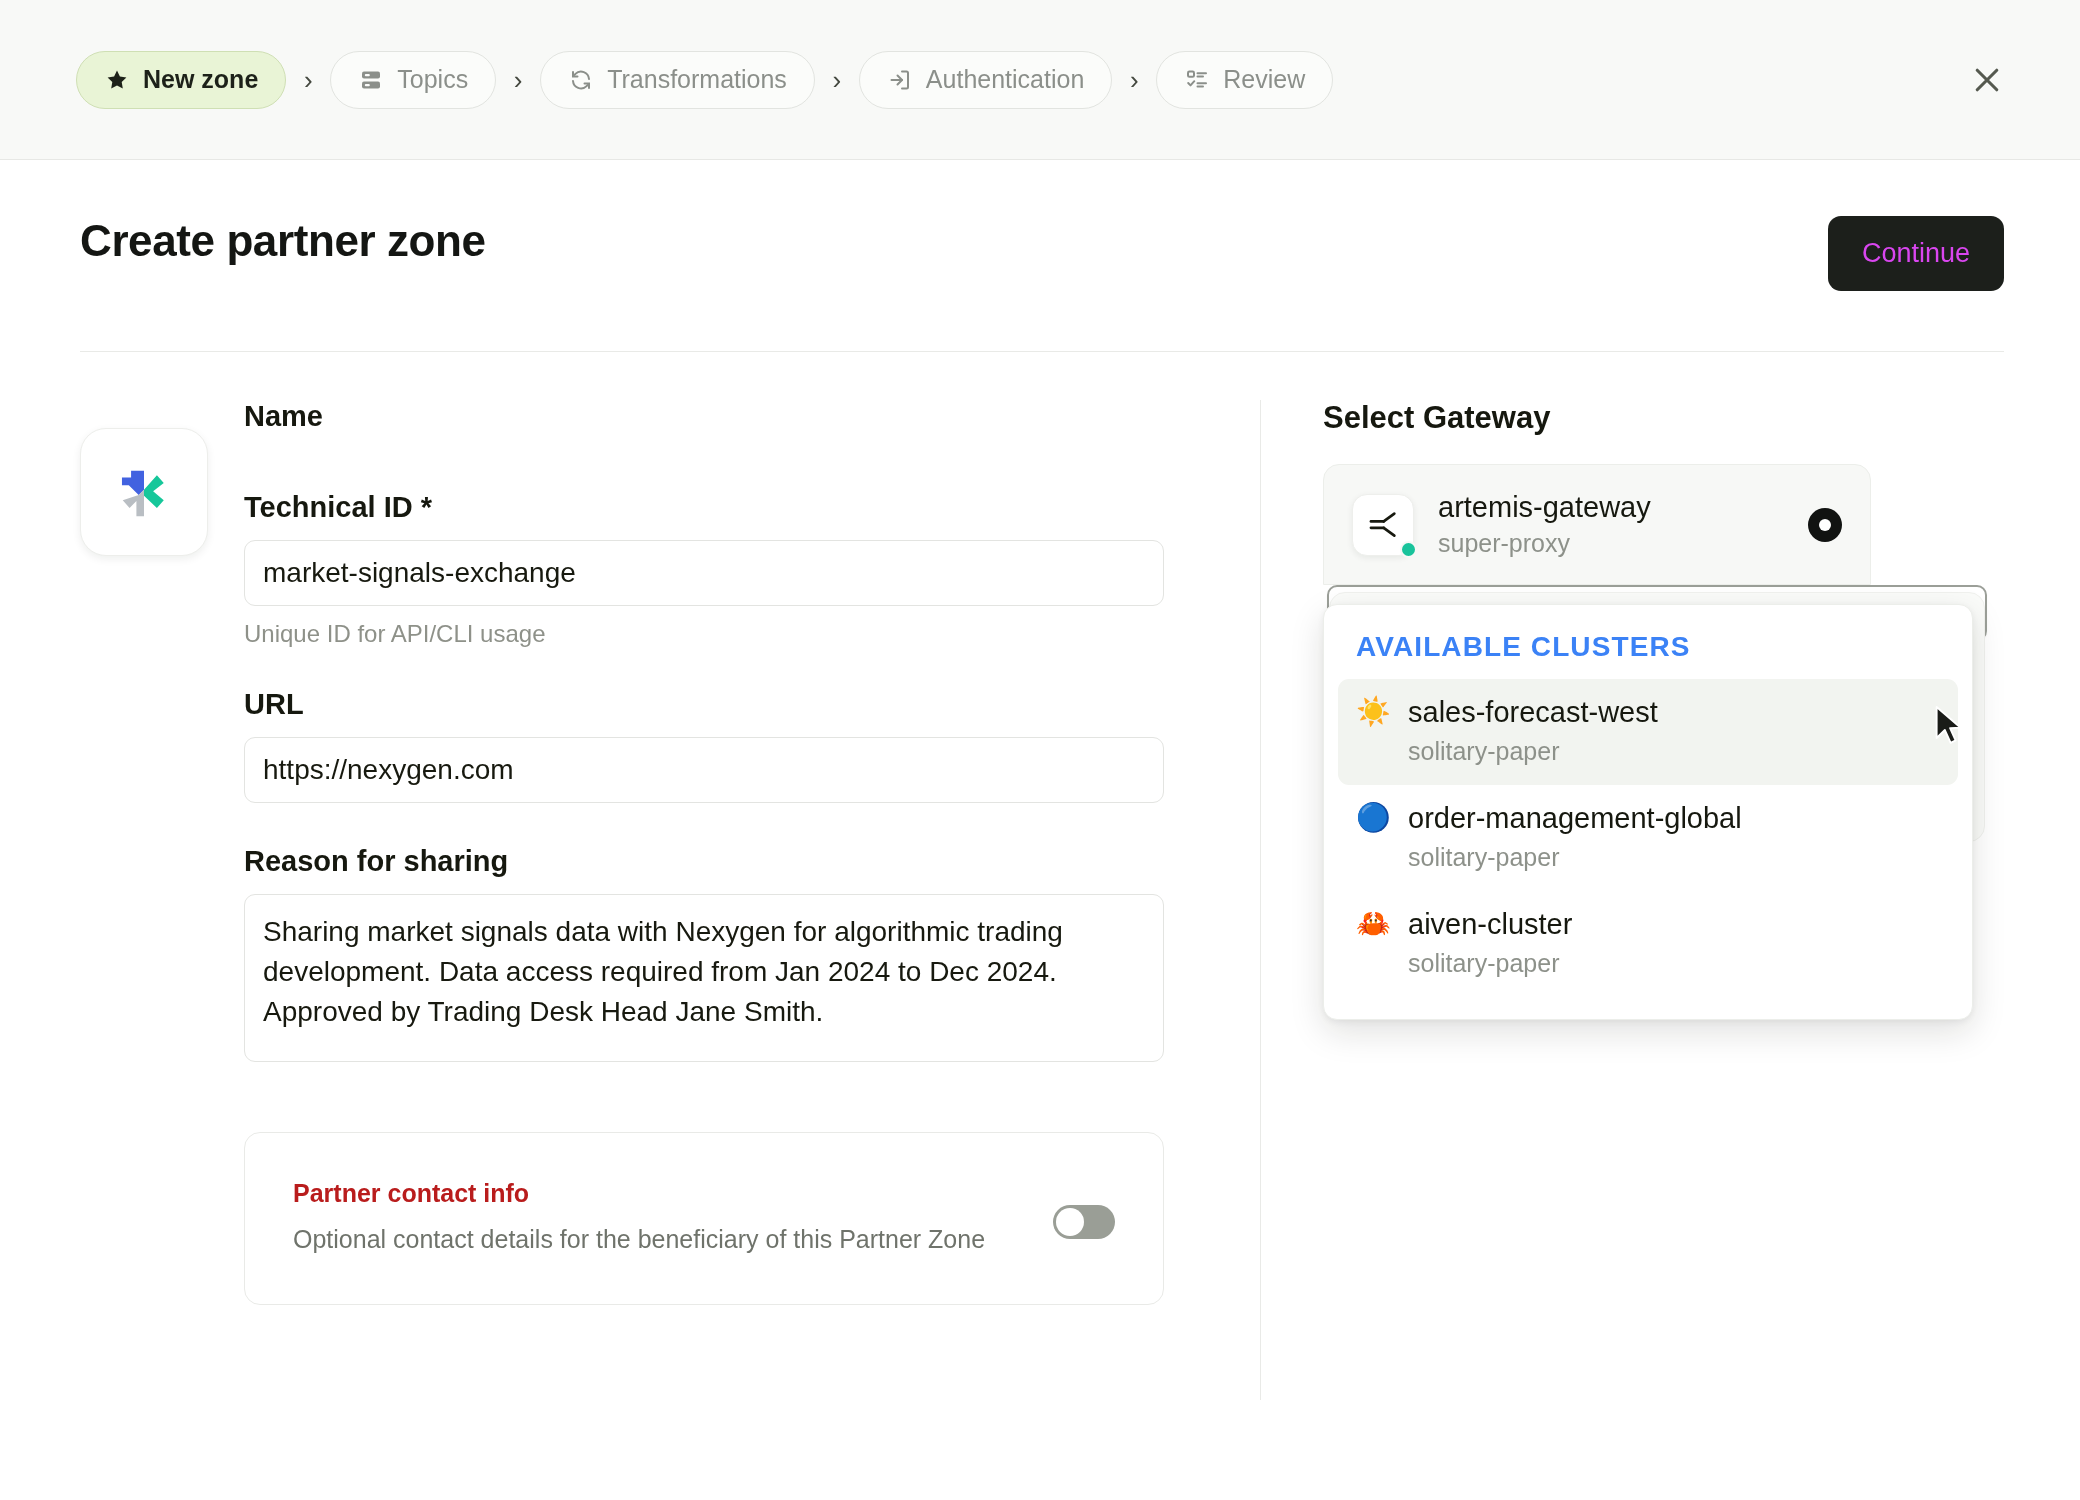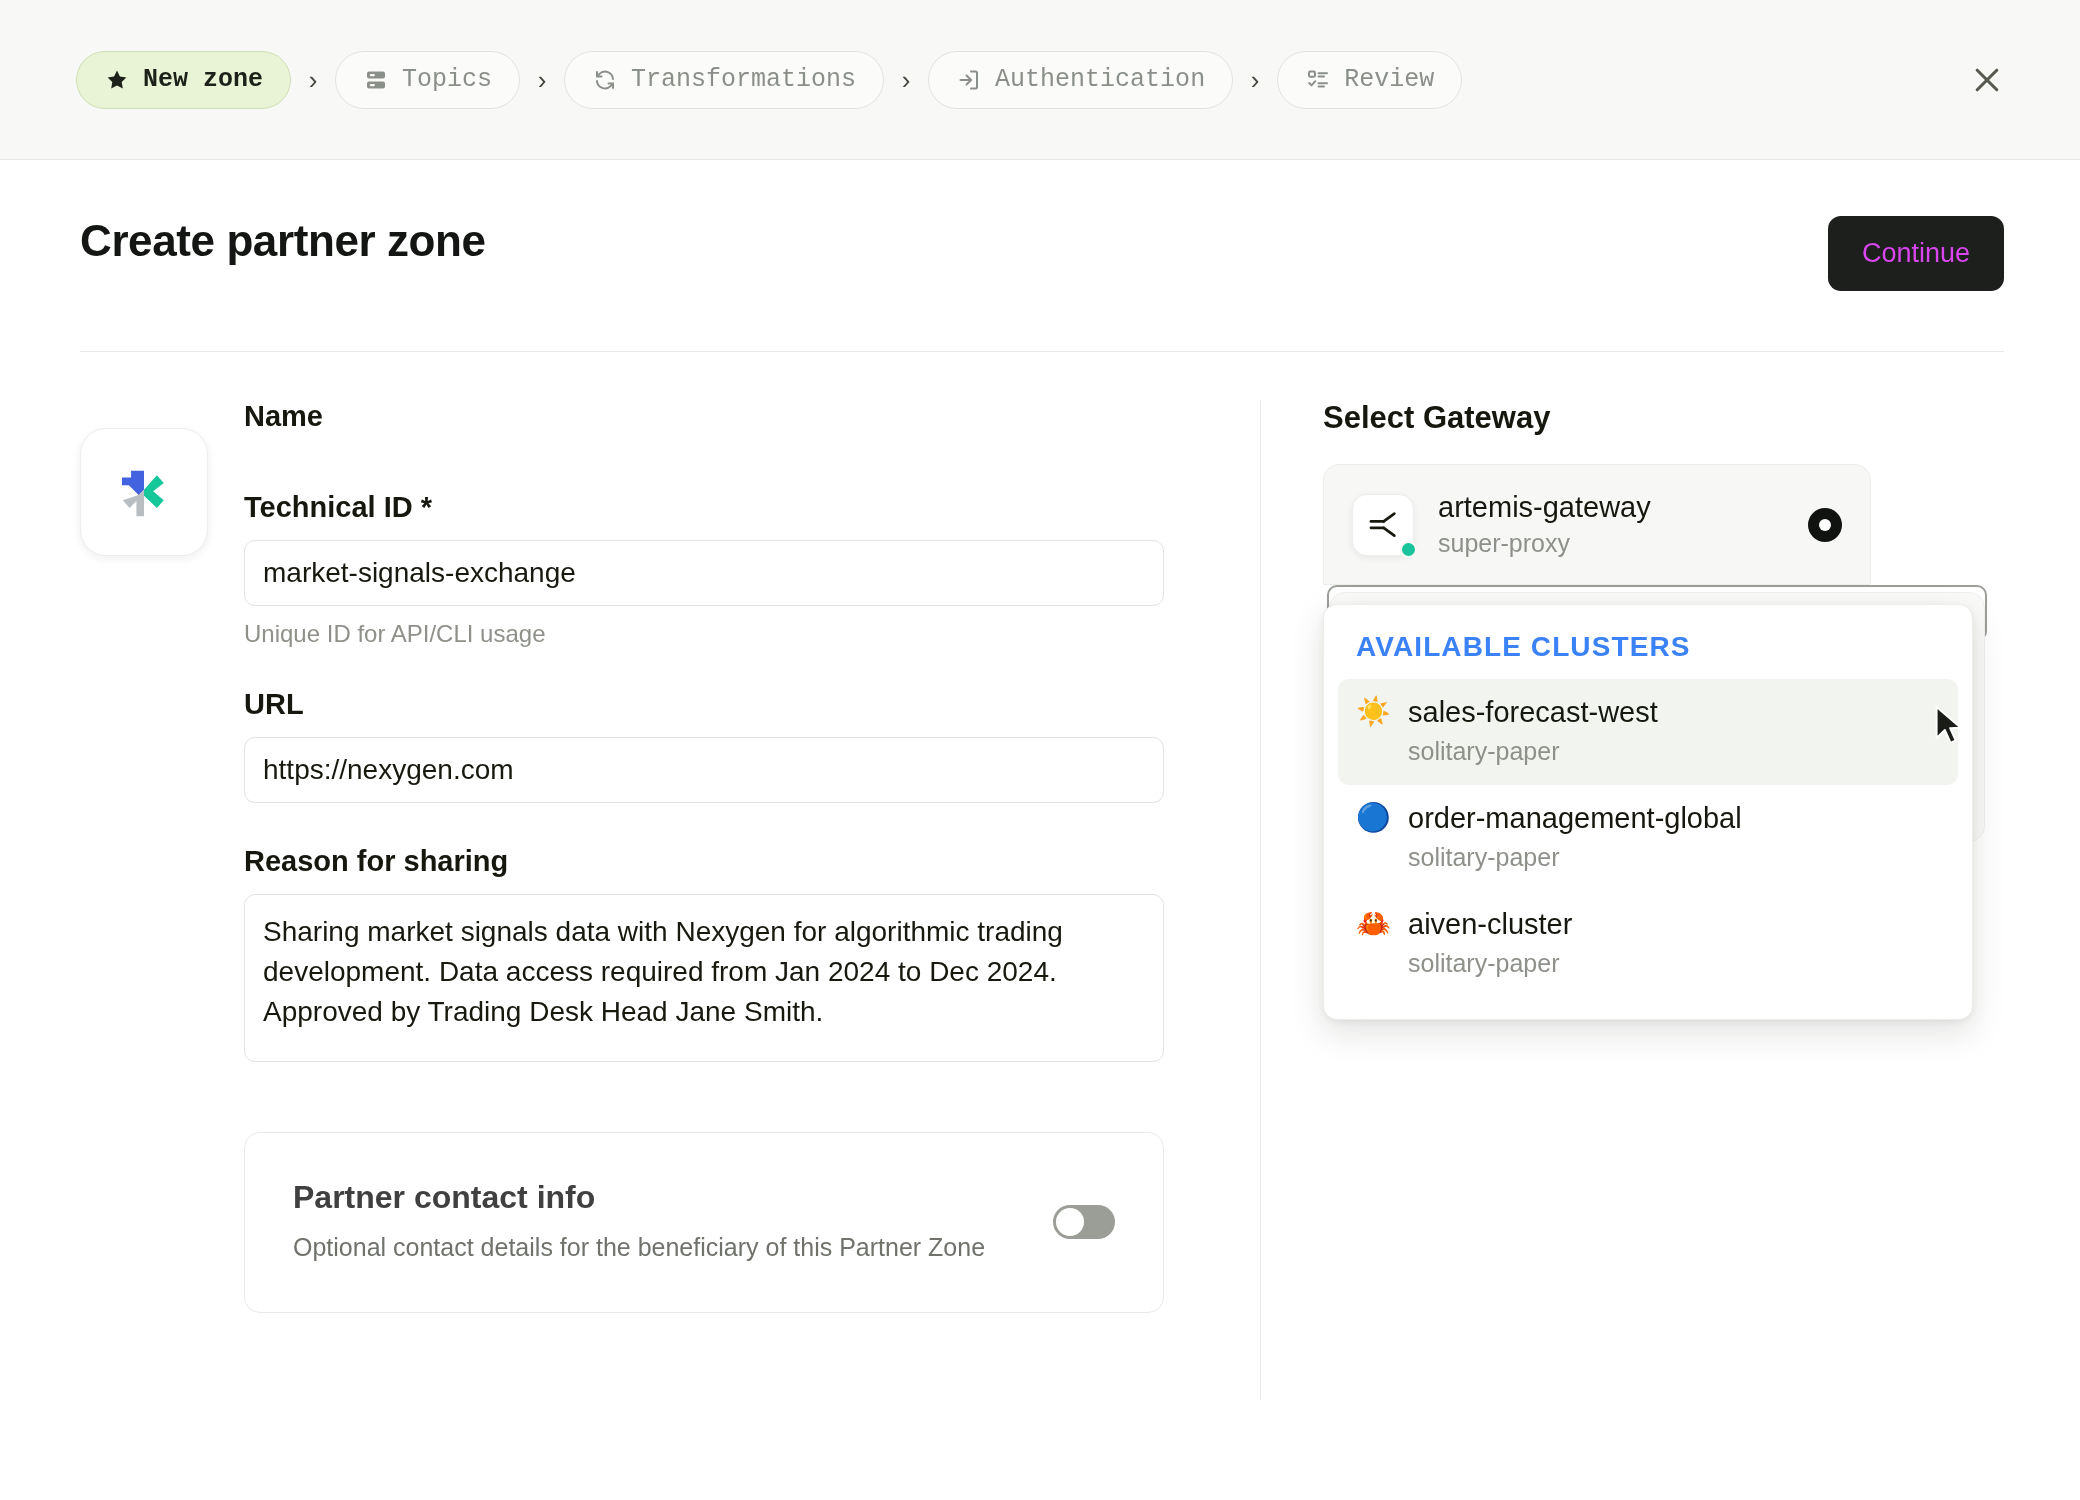--- a/index.html
+++ b/index.html
@@ -26,21 +26,20 @@
     display: flex; align-items: center; gap: 13px;
     height: 58px;
     padding: 0 27px;
     border-radius: 29px;
     border: 1px solid #e2e4e0;
     background: #fbfcfa;
     color: #8b8f8a;
     font-size: 25px;
     white-space: nowrap;
     cursor: pointer;
-    font-family: Liberation Mono, monospace;
   }
   .crumb.active {
     background: #e9f4d6;
     border-color: #cfdfb4;
     color: #1d2119;
     font-weight: 600;
   }
   .crumb .ic { display: flex; align-items: center; justify-content: center; width: 26px; height: 26px; flex: none; }
   .sep {
     width: 44px; text-align: center;
@@ -120,21 +119,21 @@
 
   .contact-card {
     width: 920px;
     margin-top: 70px;
     border: 1px solid #e9eae7;
     border-radius: 16px;
     background: #fff;
     padding: 46px 48px 50px 48px;
     display: flex; align-items: flex-start; justify-content: space-between;
   }
-  .cc-title { font-size: 32px; font-weight: 700; color: #404040; }
+  .cc-title { font-size: 25px; font-weight: 700; color: #b91c1c; }
   .cc-sub { font-size: 25px; color: #6f736b; margin-top: 17px; }
   .toggle {
     width: 62px; height: 34px; border-radius: 17px;
     background: #9a9e96; position: relative; flex: none;
     margin-top: 26px; cursor: pointer;
   }
   .toggle .knob {
     position: absolute; left: 3px; top: 3px;
     width: 28px; height: 28px; border-radius: 50%;
     background: #ffffff;

